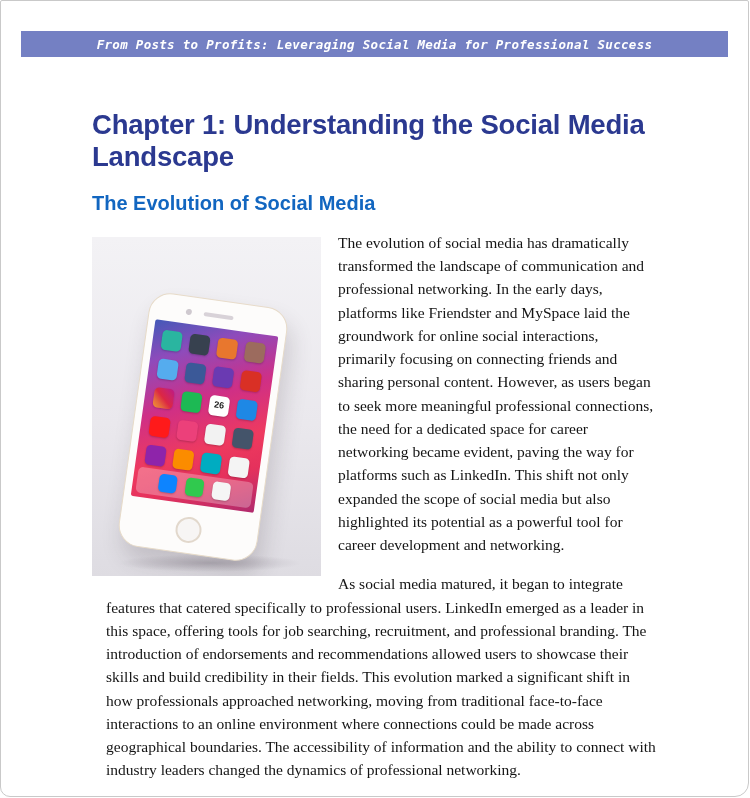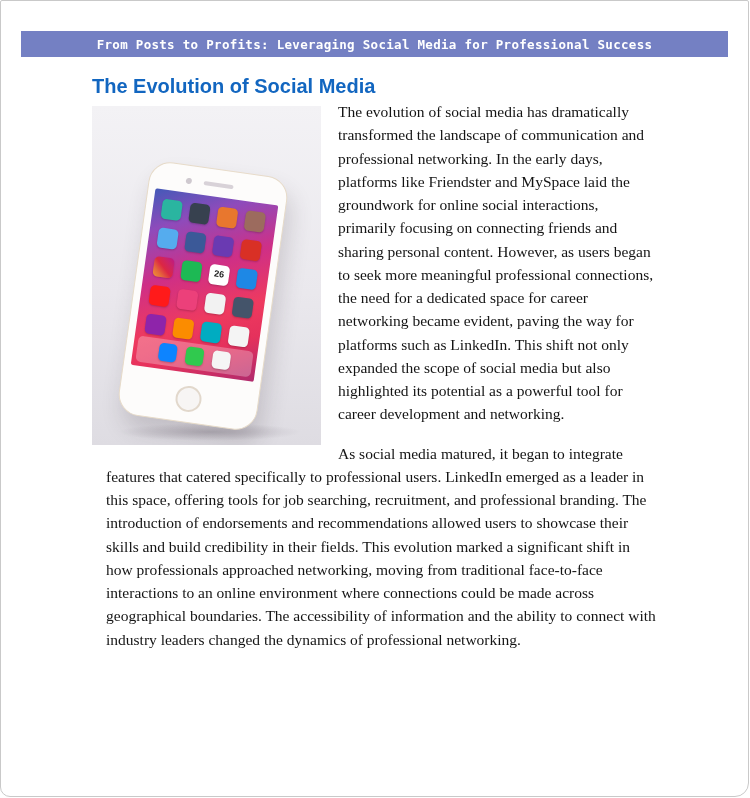--- a/index.html
+++ b/index.html
@@ -5,21 +5,21 @@
   html,body{margin:0;padding:0;background:#ffffff;}
   body{width:750px;height:798px;font-family:"Liberation Sans",sans-serif;}
   .page{box-sizing:border-box;width:749px;height:797px;margin:0;border:1px solid #c9c9c9;
         border-radius:2px 2px 14px 10px;background:#fff;overflow:hidden;}
   .banner{margin:30px 20px 0 20px;height:26px;display:flex;align-items:center;justify-content:center;}
   .banner span{color:#ffffff;font-family:"DejaVu Sans Mono","Liberation Mono",monospace;
                font-size:12.5px;font-weight:bold;letter-spacing:0.3px;}
   .content{padding:0 89px 0 91px;}
   h1.chapter{margin:52px 0 0 0;font-size:27.5px;line-height:1.18;font-weight:bold;
              letter-spacing:-0.2px;max-width:582px;}
-  h2.section{margin:18px 0 2px 0;font-size:20px;font-weight:bold;}
+  h2.section{margin:18px 0 16px 0;font-size:20px;font-weight:bold;}
   .flow{font-family:"Liberation Serif","DejaVu Serif",serif;font-size:15.5px;line-height:1.5;color:#141414;}
   .flow p{margin:0 0 16px 14px;}
   
   .photo{float:left;width:229px;height:339px;margin:6px 17px 4px 0;position:relative;overflow:hidden;
          background:linear-gradient(180deg,#f3f2f5 0%,#eae8ed 55%,#dedce2 100%);}
   .phone-shadow{position:absolute;left:25px;bottom:4px;width:185px;height:18px;
          background:radial-gradient(ellipse at center,rgba(80,70,85,0.28),rgba(80,70,85,0) 70%);}
   .phone{position:absolute;left:41px;top:62px;width:138px;height:254px;background:#fdfcfb;
          border:1px solid #e7dbc9;border-radius:22px;transform:rotate(8deg);
          box-shadow:6px 14px 22px rgba(60,50,60,0.18);}
@@ -36,25 +36,26 @@
          background:rgba(255,255,255,0.28);display:flex;align-items:center;justify-content:center;gap:9px;}
   .dock .app-icon{width:18px;height:18px;}
   .home-button{position:absolute;bottom:10px;left:50%;transform:translateX(-50%);
          width:26px;height:26px;border-radius:50%;background:#f7f5f4;border:2px solid #e2d8cc;box-sizing:border-box;}
 </style>
 </head>
 <body>
 
 <div class="page">
 
-  <div class="banner" style="background: rgb(116, 128, 195);">
+  <div class="banner" style="background: rgb(116, 128, 195); font-style: italic;">
     <span>From Posts to Profits: Leveraging Social Media for Professional Success</span>
   </div>
 
   <div class="content">
+    <h1 class="chapter" style="color: rgb(43, 57, 144);">Chapter 1: Understanding the Social Media Landscape</h1>
     <h2 class="section" style="color: rgb(18, 102, 192);">The Evolution of Social Media</h2>
 
     <div class="flow">
 
       <div class="photo">
         <div class="phone-shadow"></div>
         <div class="phone">
           <div class="camera-dot"></div>
           <div class="speaker"></div>
           <div class="screen">

